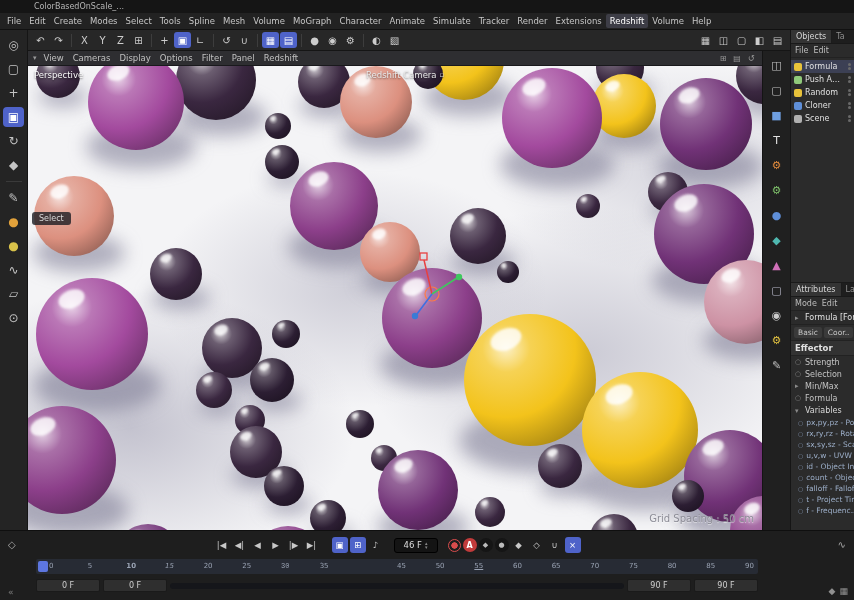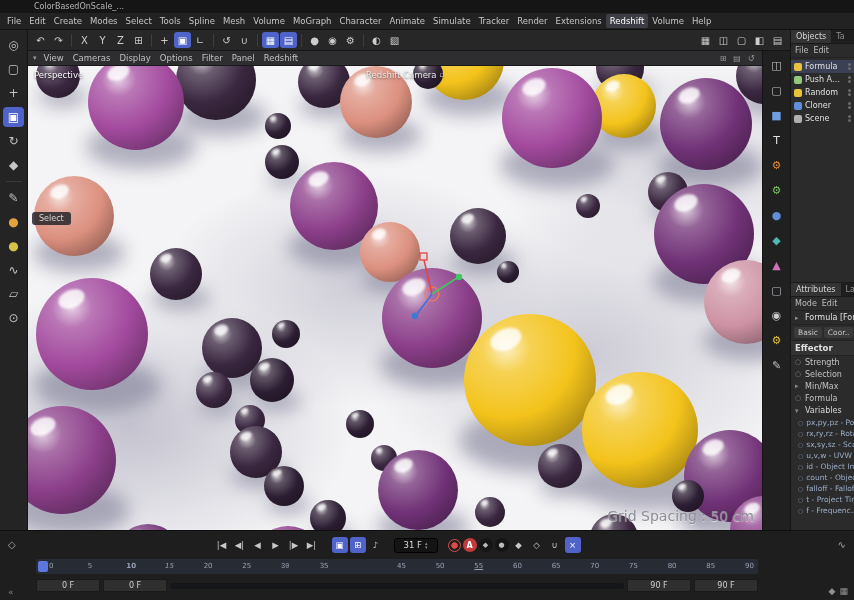--- a/index.html
+++ b/index.html
@@ -47,21 +47,21 @@
  radial-gradient(ellipse 260px 150px at 88% 22%,rgba(148,146,168,.3),transparent 70%),
  #f4f4f6;}
 .sphere{position:absolute;border-radius:50%;}
 .sphere .spec{position:absolute;left:20%;top:11%;width:24%;height:16%;border-radius:50%;background:rgba(255,255,255,.8);filter:blur(1.2px);transform:rotate(-22deg);}
 .sphere-shadow{position:absolute;border-radius:50%;background:rgba(110,108,135,.5);filter:blur(9px);}
 .vp-label{position:absolute;z-index:5;font-size:8.5px;}
 .persp{left:6px;top:4px;color:#fafafa;text-shadow:0 1px 2px rgba(0,0,0,.6);}
 .camlabel{left:338px;top:4px;color:#e8e8e8;text-shadow:0 1px 2px rgba(0,0,0,.5);display:flex;gap:3px;align-items:center;}
 .cam-icon{font-size:7px;color:#ddd;}
 .scale-pill{position:absolute;z-index:5;left:4px;top:146px;background:rgba(32,32,38,.82);color:#d8d8d8;font-size:8px;padding:2px 7px;border-radius:3px;}
-.grid-label{position:absolute;z-index:5;right:8px;bottom:6px;color:#8d8d97;font-size:14px;text-shadow:0 1px 1px rgba(255,255,255,.6);margin-left:28px;}
+.grid-label{position:absolute;z-index:5;right:8px;bottom:6px;color:#8d8d97;font-size:10px;text-shadow:0 1px 1px rgba(255,255,255,.6);margin-left:28px;}
 .gizmo{position:absolute;z-index:6;left:366px;top:182px;}
 
 
 #rstrip{position:absolute;top:51px;left:762px;width:28px;height:479px;background:#202020;border-left:1px solid #141414;display:flex;flex-direction:column;align-items:center;padding-top:5px;gap:7px;}
 .rs-icon{width:20px;height:18px;display:flex;align-items:center;justify-content:center;font-size:11px;color:#c0c0c0;}
 
 
 #rpanel{position:absolute;top:30px;left:790px;width:64px;height:500px;background:#2b2b2b;border-left:1px solid #151515;display:flex;flex-direction:column;}
 .panel-tabs{display:flex;height:14px;background:#1e1e1e;align-items:stretch;font-size:8px;border-bottom:1px solid #191919;}
 .ptab{padding:2px 5px;color:#d5d5d5;background:#343434;border-right:1px solid #1c1c1c;white-space:nowrap;}
@@ -561,21 +561,21 @@
           <div class="tr-btn">▶</div>
           <div class="tr-btn">|▶</div>
           <div class="tr-btn">▶|</div>
         </div>
       <div id="tr-mid">
           <div class="tr-btn active">▣</div>
           <div class="tr-btn active">⊞</div>
           <div class="tr-btn">♪</div>
         </div>
       <div class="frame-field">
-        <span>31 F</span>
+        <span>46 F</span>
         <span class="steppers">
             <span>▴</span>
             <span>▾</span>
           </span>
       </div>
       <div id="tr-right">
           <div class="tr-btn red-ring">●</div>
           <div class="tr-btn red-fill">A</div>
           <div class="tr-btn dark">◆</div>
           <div class="tr-btn dark">●</div>

